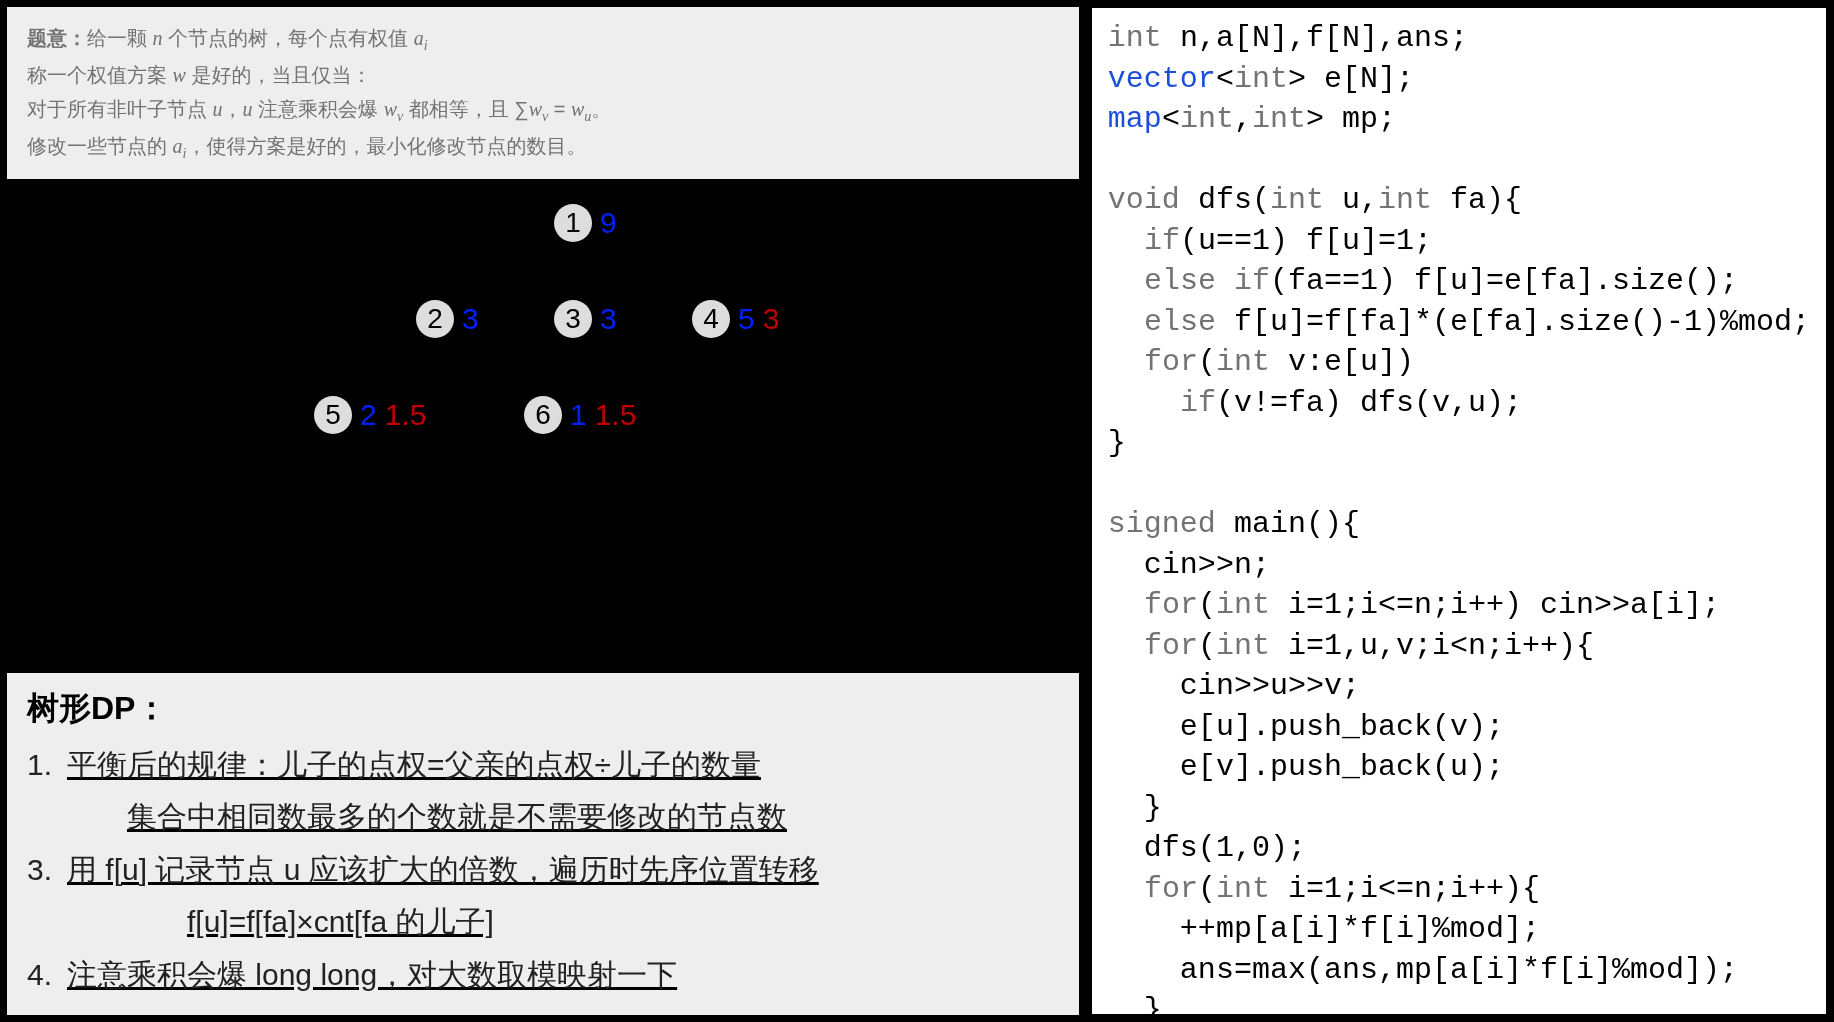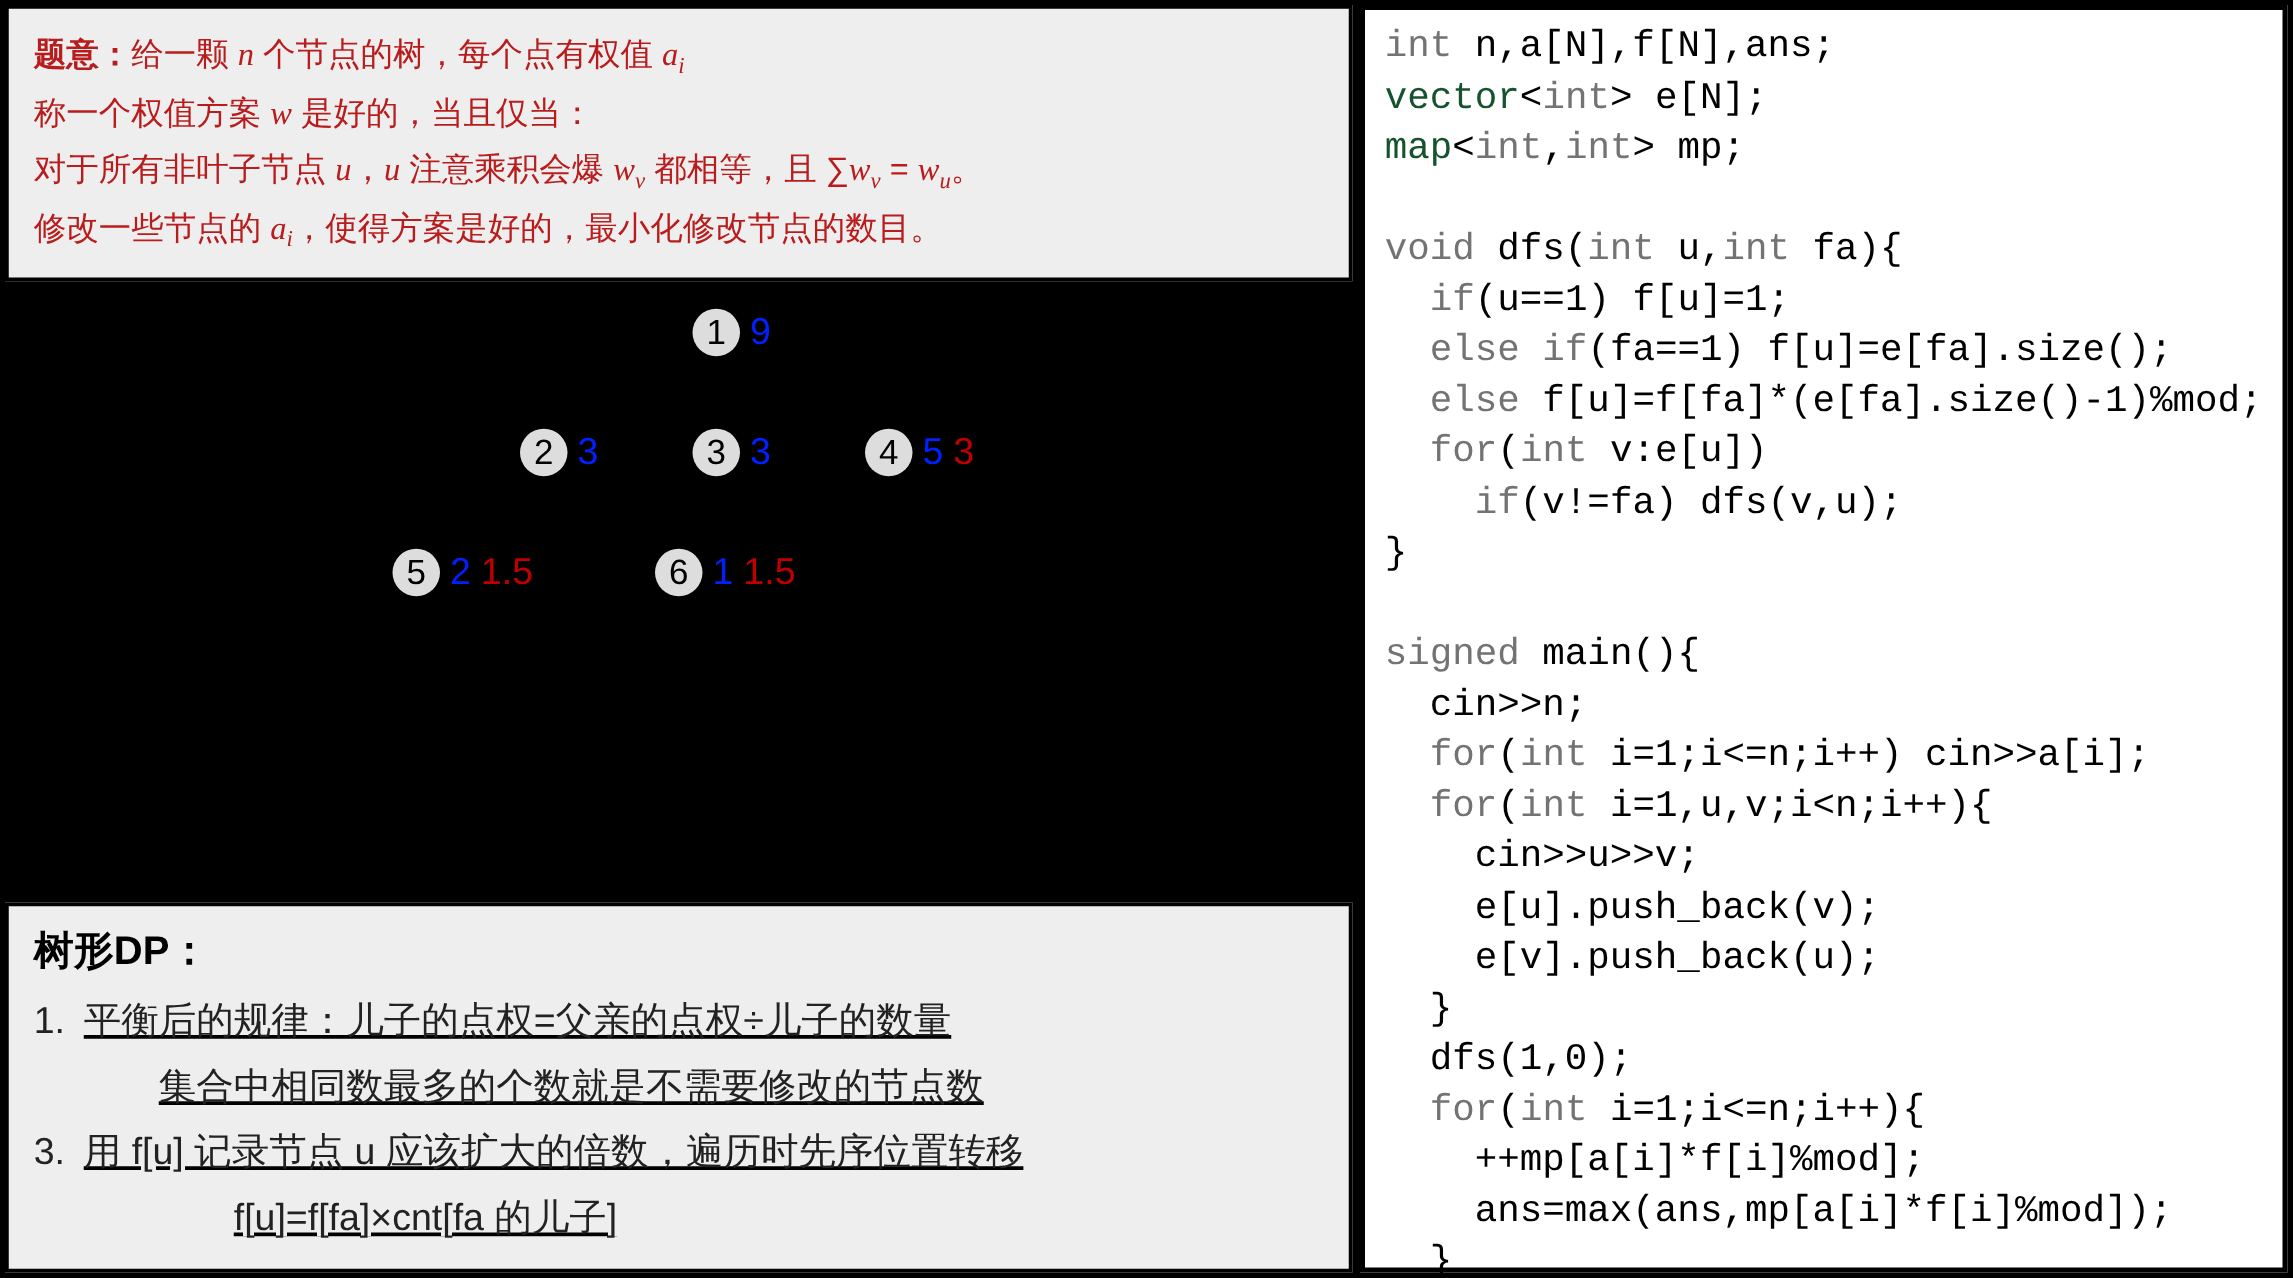--- a/index.html
+++ b/index.html
@@ -30,21 +30,21 @@
       color: #000;
     }
     .top-box { margin-bottom: 0; }
     .bottom-box { margin-top: 0; }
     .tree-area {
       flex: 1;
       position: relative;
       height: 290px;
       min-height: 290px;
     }
-    .desc-line { font-size: 26px; line-height: 1.7; color: #b91c1c; }
+    .desc-line { font-size: 20px; line-height: 1.7; color: #737373; }
     .desc-line .bold { font-weight: 700; }
     .desc-line .it { font-style: italic; font-family: "Times New Roman", serif; }
     .desc-line .sub { font-size: 0.7em; vertical-align: sub; font-style: italic; font-family: "Times New Roman", serif; }
     
     .dp-title { font-size: 32px; font-weight: 700; margin-bottom: 8px; }
     .dp-list { list-style: none; padding-left: 0; text-decoration: underline; }
     .dp-list li { font-size: 30px; line-height: 1.75; padding-left: 48px; text-indent: -48px; color: #222; }
     .dp-list li .num { display: inline-block; width: 40px; text-indent: 0; }
     .dp-list .indent { padding-left: 100px; text-indent: 0; }
     .dp-list .indent2 { padding-left: 160px; text-indent: 0; }
@@ -70,21 +70,21 @@
     .wred { color: #c00000; font-size: 30px; }
     
     .code {
       font-family: Consolas, "Courier New", monospace;
       font-size: 30px;
       line-height: 1.35;
       white-space: pre;
       color: #000;
     }
     .kw { color: #737373; }
-    .tp { color: #14532d; }
+    .tp { color: #1d4ed8; }
   </style>
 </head>
 <body>
 
 <div class="left-col">
   <div class="box top-box">
     <div class="desc-line">
       <span class="bold">题意：</span><span>给一颗 </span><span class="it">n</span><span> 个节点的树，每个点有权值 </span><span class="it">a</span><span class="sub">i</span>
     </div>
     <div class="desc-line">
@@ -128,20 +128,21 @@
     </div>
   </div>
 
   <div class="box bottom-box">
     <div class="dp-title">树形DP：</div>
     <ul class="dp-list">
       <li><span class="num">1.</span><span>平衡后的规律：儿子的点权=父亲的点权÷儿子的数量</span></li>
       <li class="indent"><span>集合中相同数最多的个数就是不需要修改的节点数</span></li>
       <li><span class="num">3.</span><span>用 f[u] 记录节点 u 应该扩大的倍数，遍历时先序位置转移</span></li>
       <li class="indent2"><span>f[u]=f[fa]×cnt[fa 的儿子]</span></li>
+      <li><span class="num">4.</span><span>注意乘积会爆 long long，对大数取模映射一下</span></li>
     </ul>
   </div>
 </div>
 
 <div class="right-col">
 <div class="code"><span class="kw">int</span><span> n,a[N],f[N],ans;</span>
 <span class="tp">vector</span><span>&lt;</span><span class="kw">int</span><span>&gt; e[N];</span>
 <span class="tp">map</span><span>&lt;</span><span class="kw">int</span><span>,</span><span class="kw">int</span><span>&gt; mp;</span>
 <span></span>
 <span class="kw">void</span><span> dfs(</span><span class="kw">int</span><span> u,</span><span class="kw">int</span><span> fa){</span>

